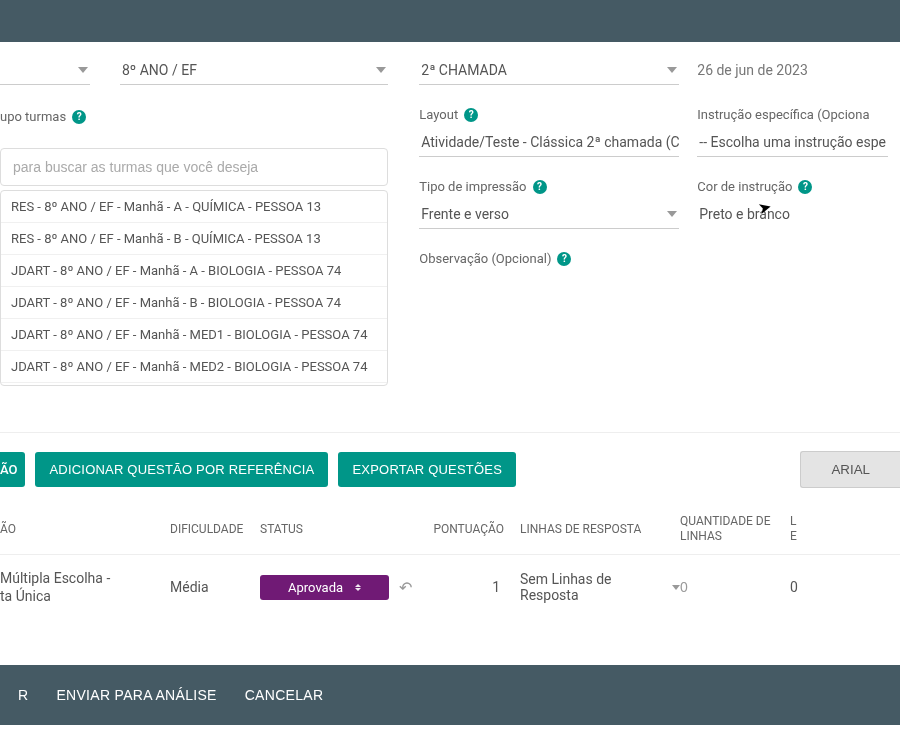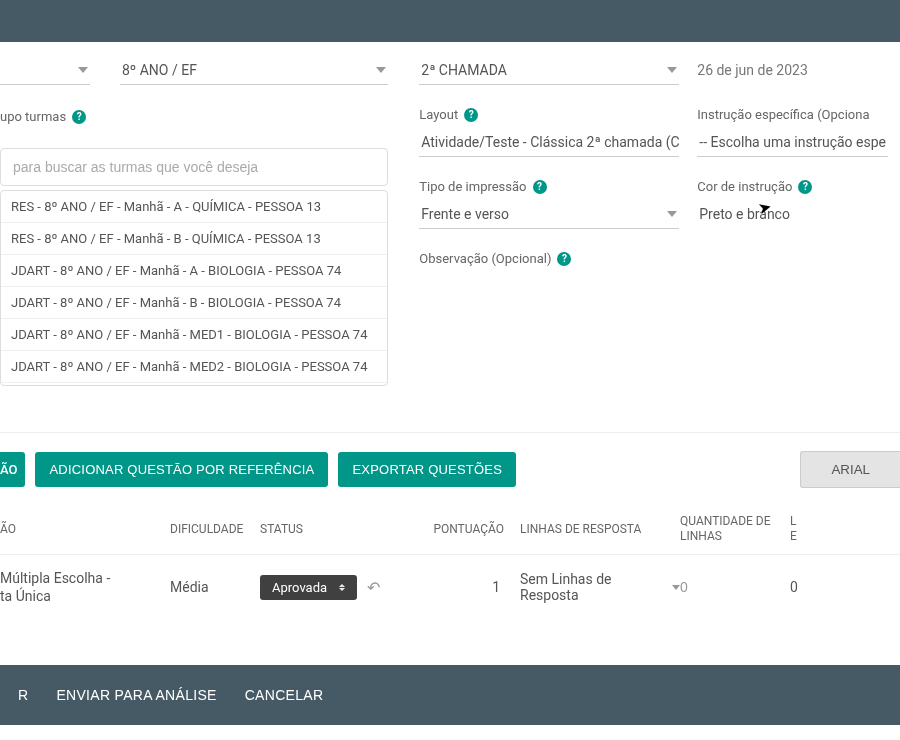--- a/index.html
+++ b/index.html
@@ -168,23 +168,23 @@
     padding: 14px 0;
     font-size: 14px;
     color: #555;
     border-top: 1px solid #eee;
   }
   .trow .cell-type { line-height: 1.3; }
   .status-pill {
     display: inline-flex;
     align-items: center;
     gap: 8px;
-    background: #404040;
+    background: #701a75;
     color: #fff;
-    padding: 5px 12px;
+    padding: 5px 28px;
     border-radius: 3px;
     font-size: 13px;
   }
   .sort-arrows {
     display: inline-flex;
     flex-direction: column;
     gap: 1px;
     margin-left: 4px;
   }
   .sort-arrows span {

